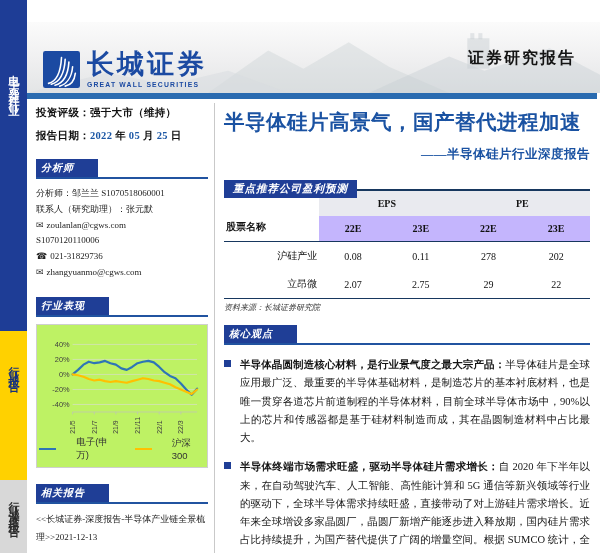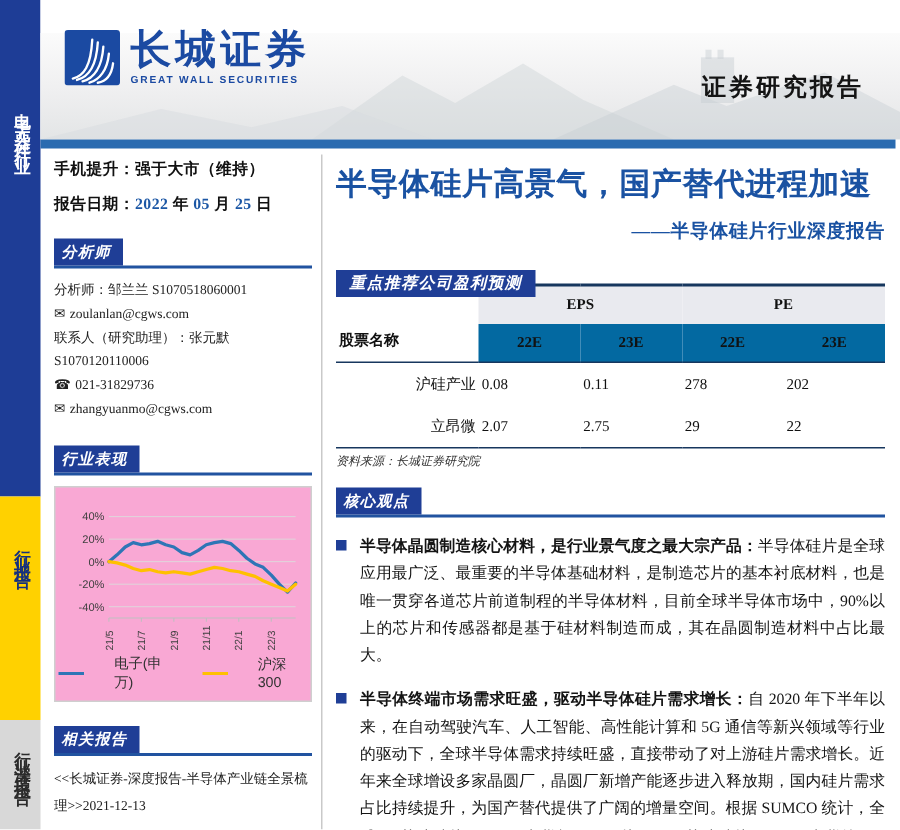--- a/index.html
+++ b/index.html
@@ -20,61 +20,61 @@
     font-family:"Liberation Sans","DejaVu Sans",sans-serif;
   }
   .side-blue .side-label{color:#fff;padding-top:66px;}
   .side-yellow .side-label{color:#15307d;padding-top:26px;}
   .side-gray .side-label{color:#2b2b2b;padding-top:12px;}
   
   .header{position:absolute;left:27px;right:0;top:0;height:93px;background:#fff;}
   .header-grad{position:absolute;left:0;right:0;top:22px;bottom:0;
     background:linear-gradient(180deg,#fbfbfb 0%,#efeff0 55%,#e3e5e6 100%);}
   .header-grad svg{position:absolute;left:0;top:0;width:100%;height:100%;}
-  .brand{position:absolute;left:16px;top:20px;display:flex;align-items:flex-start;gap:7px;}
+  .brand{position:absolute;left:16px;top:51px;display:flex;align-items:flex-start;gap:7px;}
   .brand-logo{flex:0 0 auto;}
   .brand-cn{font-size:27px;font-weight:bold;color:#1b4aa2;line-height:1;letter-spacing:3px;}
   .brand-en{font-size:6.8px;font-weight:bold;color:#1b4aa2;letter-spacing:1.2px;margin-top:3px;
     font-family:"Liberation Sans","DejaVu Sans",sans-serif;}
   .doc-type{position:absolute;right:24px;top:48px;font-size:16px;font-weight:bold;color:#141414;letter-spacing:2px;}
   .header-bar{position:absolute;top:93px;left:27px;right:3px;height:6px;background:#2a6bb0;}
   
   .v-divider{position:absolute;left:214px;top:103px;bottom:0;width:1px;background:#c9c9c9;}
   .leftcol{position:absolute;left:36px;top:106px;width:172px;}
   .main{position:absolute;left:224px;top:100px;width:366px;}
   
   .meta-line{font-size:10.5px;font-weight:bold;margin-bottom:9px;letter-spacing:0.3px;}
   .date-num{color:#1c57a5;}
   .sec{border-bottom:2px solid #2153a0;display:flex;margin-top:16px;margin-bottom:7px;}
   .sec .tag{background:#1f3e96;color:#fff;font-size:10px;font-weight:bold;font-style:italic;
-    padding:2px 8px 2px 5px;letter-spacing:1px;}
+    padding:2px 24px 2px 5px;letter-spacing:1px;}
   .an-line{font-size:9px;line-height:1.75;color:#222;}
   .an-line .ic{font-size:9px;margin-right:3px;color:#222;}
   .rel-item{font-size:9px;line-height:1.95;color:#222;}
   
-  .chart-box{border:1px solid #cfcfcf;background:#f9a8d4;padding:4px 2px 3px;margin-top:2px;}
+  .chart-box{border:1px solid #cfcfcf;background:#bef264;padding:4px 2px 3px;margin-top:2px;}
   .chart-box svg{display:block;width:100%;height:auto;
     font-family:"Liberation Sans","DejaVu Sans",sans-serif;}
   .legend{display:flex;justify-content:center;gap:16px;align-items:center;margin:1px 0 2px;}
   .legend-item{display:flex;align-items:center;gap:20px;font-size:9.5px;color:#333;
     font-family:"Liberation Sans","DejaVu Sans",sans-serif;}
   .legend-item i{display:inline-block;width:18px;height:2.5px;background:#888;}
   
   .title{font-size:20.5px;font-weight:bold;color:#1a52a2;letter-spacing:0.5px;white-space:nowrap;margin-top:8px;}
   .subtitle{text-align:right;font-size:12.5px;font-weight:bold;color:#1a52a2;margin-top:10px;letter-spacing:0.5px;}
   .tbl-wrap{position:relative;margin-top:26px;}
   .tbl-label{position:absolute;top:-9px;left:0;background:#1f3e96;color:#fff;
     font-size:10.5px;font-weight:bold;font-style:italic;padding:2px 9px;letter-spacing:1px;z-index:2;}
   table.fcst{width:100%;border-collapse:collapse;border-top:2px solid #17375e;border-bottom:1.5px solid #17375e;}
   table.fcst th,table.fcst td{font-size:10px;padding:7px 2px;}
   table.fcst .grp{background:#e9eaef;text-align:center;font-weight:bold;}
-  table.fcst .sub{background:#0369a1;text-align:center;font-weight:bold;border-bottom:1px solid #17375e;}
+  table.fcst .sub{background:#c4b5fd;text-align:center;font-weight:bold;border-bottom:1px solid #17375e;}
   table.fcst .name-h{text-align:left;vertical-align:bottom;font-weight:bold;border-bottom:1px solid #17375e;padding-left:2px;}
   table.fcst td.co{ text-align:right;padding-left:4px;}
-  table.fcst td.num{text-align:left;margin-top:29px;}
+  table.fcst td.num{text-align:center;margin-top:29px;}
   .source{font-size:8px;font-style:italic;color:#333;margin-top:3px;}
   .core-sec{margin-top:12px;}
   .bullet{display:flex;gap:9px;margin-top:11px;}
   .bullet .sq{flex:0 0 auto;width:7px;height:7px;background:#1f3e96;margin-top:4px;}
   .bullet p{margin:0;font-size:10.5px;line-height:1.74;text-align:justify;color:#141414;}
   .bullet .lead{font-weight:bold;}
 </style>
 </head>
 <body>
 
@@ -119,34 +119,34 @@
       <div class="brand-en">GREAT WALL SECURITIES</div>
     </span>
   </div>
   <div class="doc-type">证券研究报告</div>
 </div>
 <div class="header-bar"></div>
 <div class="v-divider"></div>
 
 <div class="leftcol">
   <div class="meta-line">
-    <span>手机提升：</span><span>强于大市（维持）</span>
+    <span>投资评级：</span><span>强于大市（维持）</span>
   </div>
   <div class="meta-line">
     <span>报告日期：</span><span class="date-num">2022</span><span> 年 </span><span class="date-num">05</span><span> 月 </span><span class="date-num">25</span><span> 日</span>
   </div>
 
   <div class="sec">
     <span class="tag">分析师</span>
   </div>
   <div class="an-line">分析师：邹兰兰 S1070518060001</div>
+  <div class="an-line">联系人（研究助理）：张元默</div>
   <div class="an-line">
     <span class="ic">✉</span><span>zoulanlan@cgws.com</span>
   </div>
-  <div class="an-line">联系人（研究助理）：张元默</div>
   <div class="an-line">S1070120110006</div>
   <div class="an-line">
     <span class="ic">☎</span><span>021-31829736</span>
   </div>
   <div class="an-line">
     <span class="ic">✉</span><span>zhangyuanmo@cgws.com</span>
   </div>
 
   <div class="sec">
     <span class="tag">行业表现</span>

